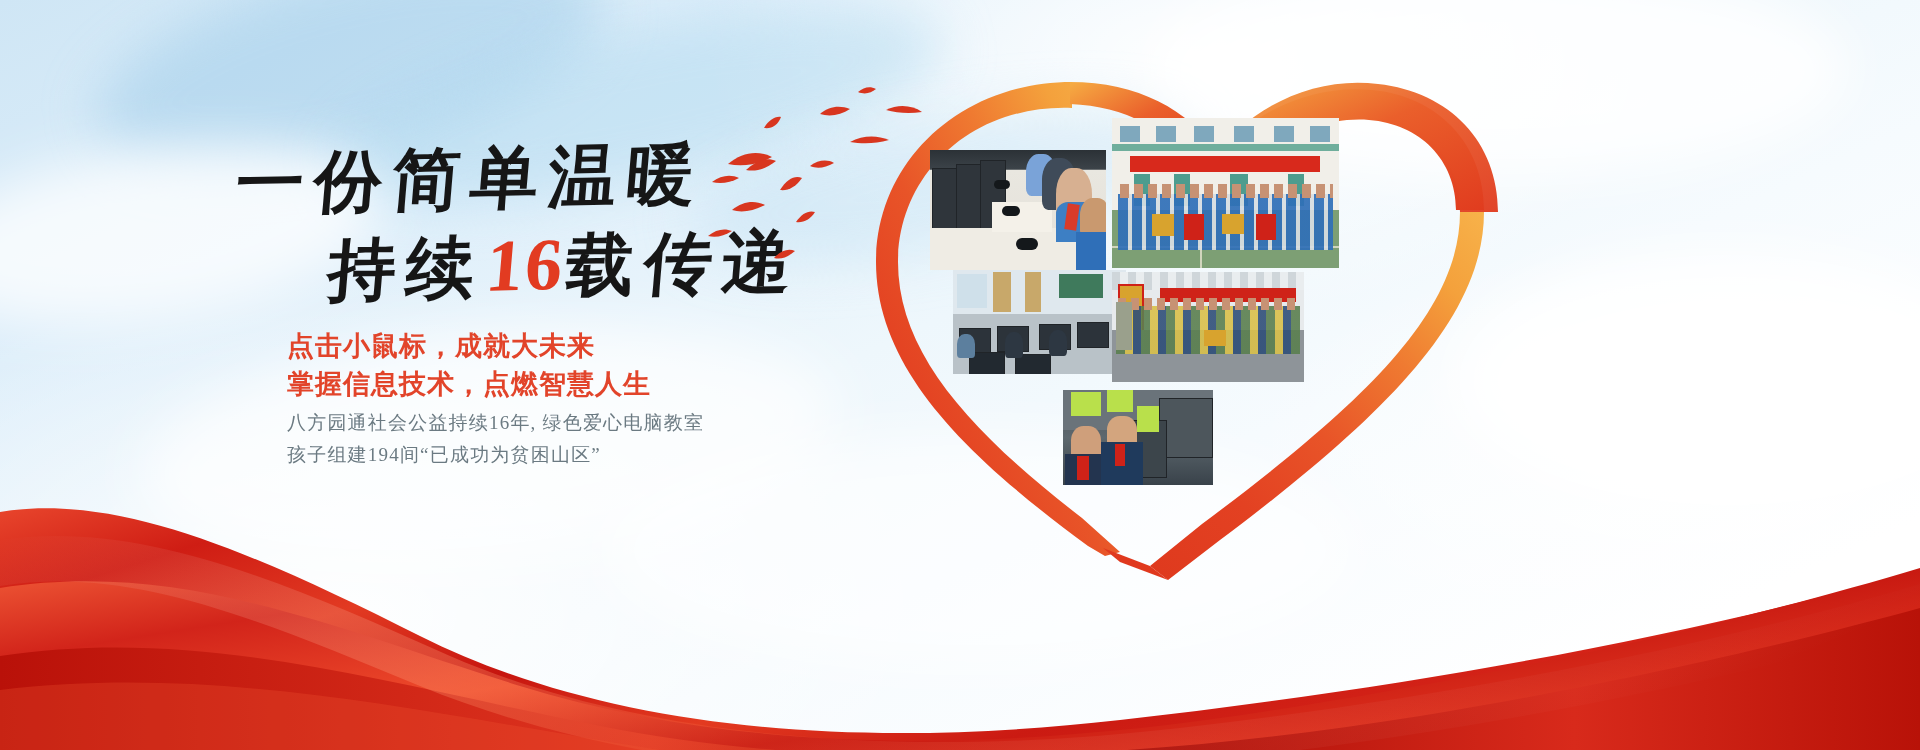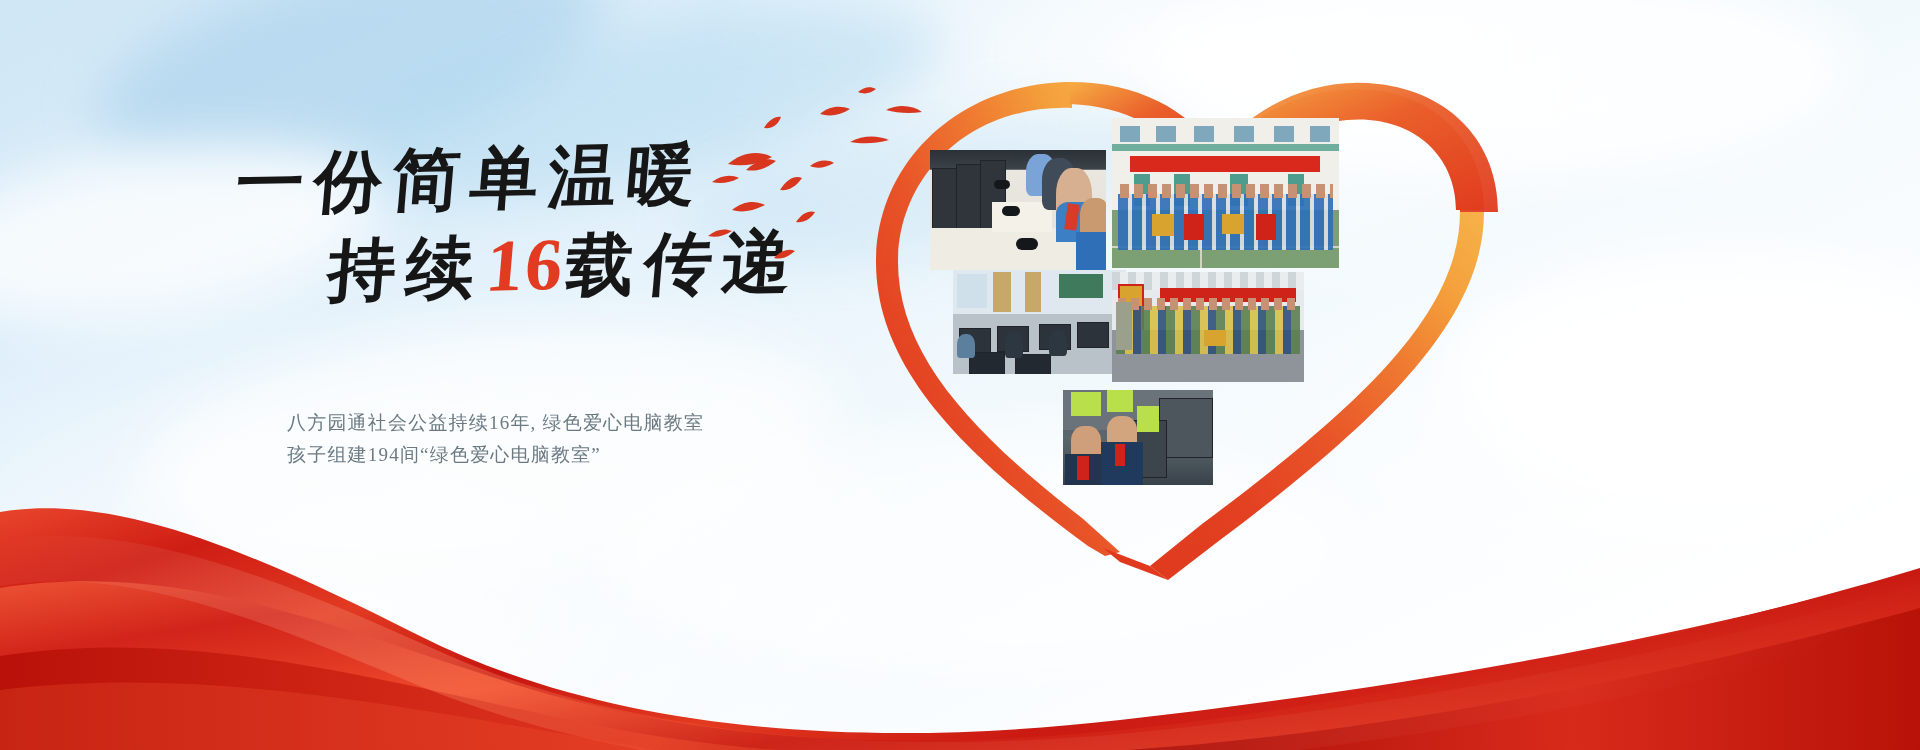--- a/index.html
+++ b/index.html
@@ -101,25 +101,27 @@
   <div class="cloud c8"></div>
 
   <div class="textblock">
 
     <div class="headline">
       <span class="hl-row hl1">一份简单温暖</span>
       <span class="hl-row hl2"><span>持续</span><span class="hl-num">16</span><span>载传递</span></span>
     </div>
 
     <div class="slogan">
+      <div>点击小鼠标，成就大未来</div>
+      <div>掌握信息技术，点燃智慧人生</div>
     </div>
 
     <div class="blurb">
       <div>八方园通社会公益持续16年, 绿色爱心电脑教室</div>
-      <div>孩子组建194间“绿色爱心电脑教室”</div>
+      <div>孩子组建194间“已成功为贫困山区”</div>
     </div>
   </div>
 
   <div class="art">
 
     <svg width="700" height="640" viewBox="0 0 700 640">
       <defs>
         <linearGradient id="heartGrad" x1="1" y1="0" x2="0.05" y2="1">
           <stop offset="0%" stop-color="#f7b24a"></stop>
           <stop offset="16%" stop-color="#f4a13c"></stop>

